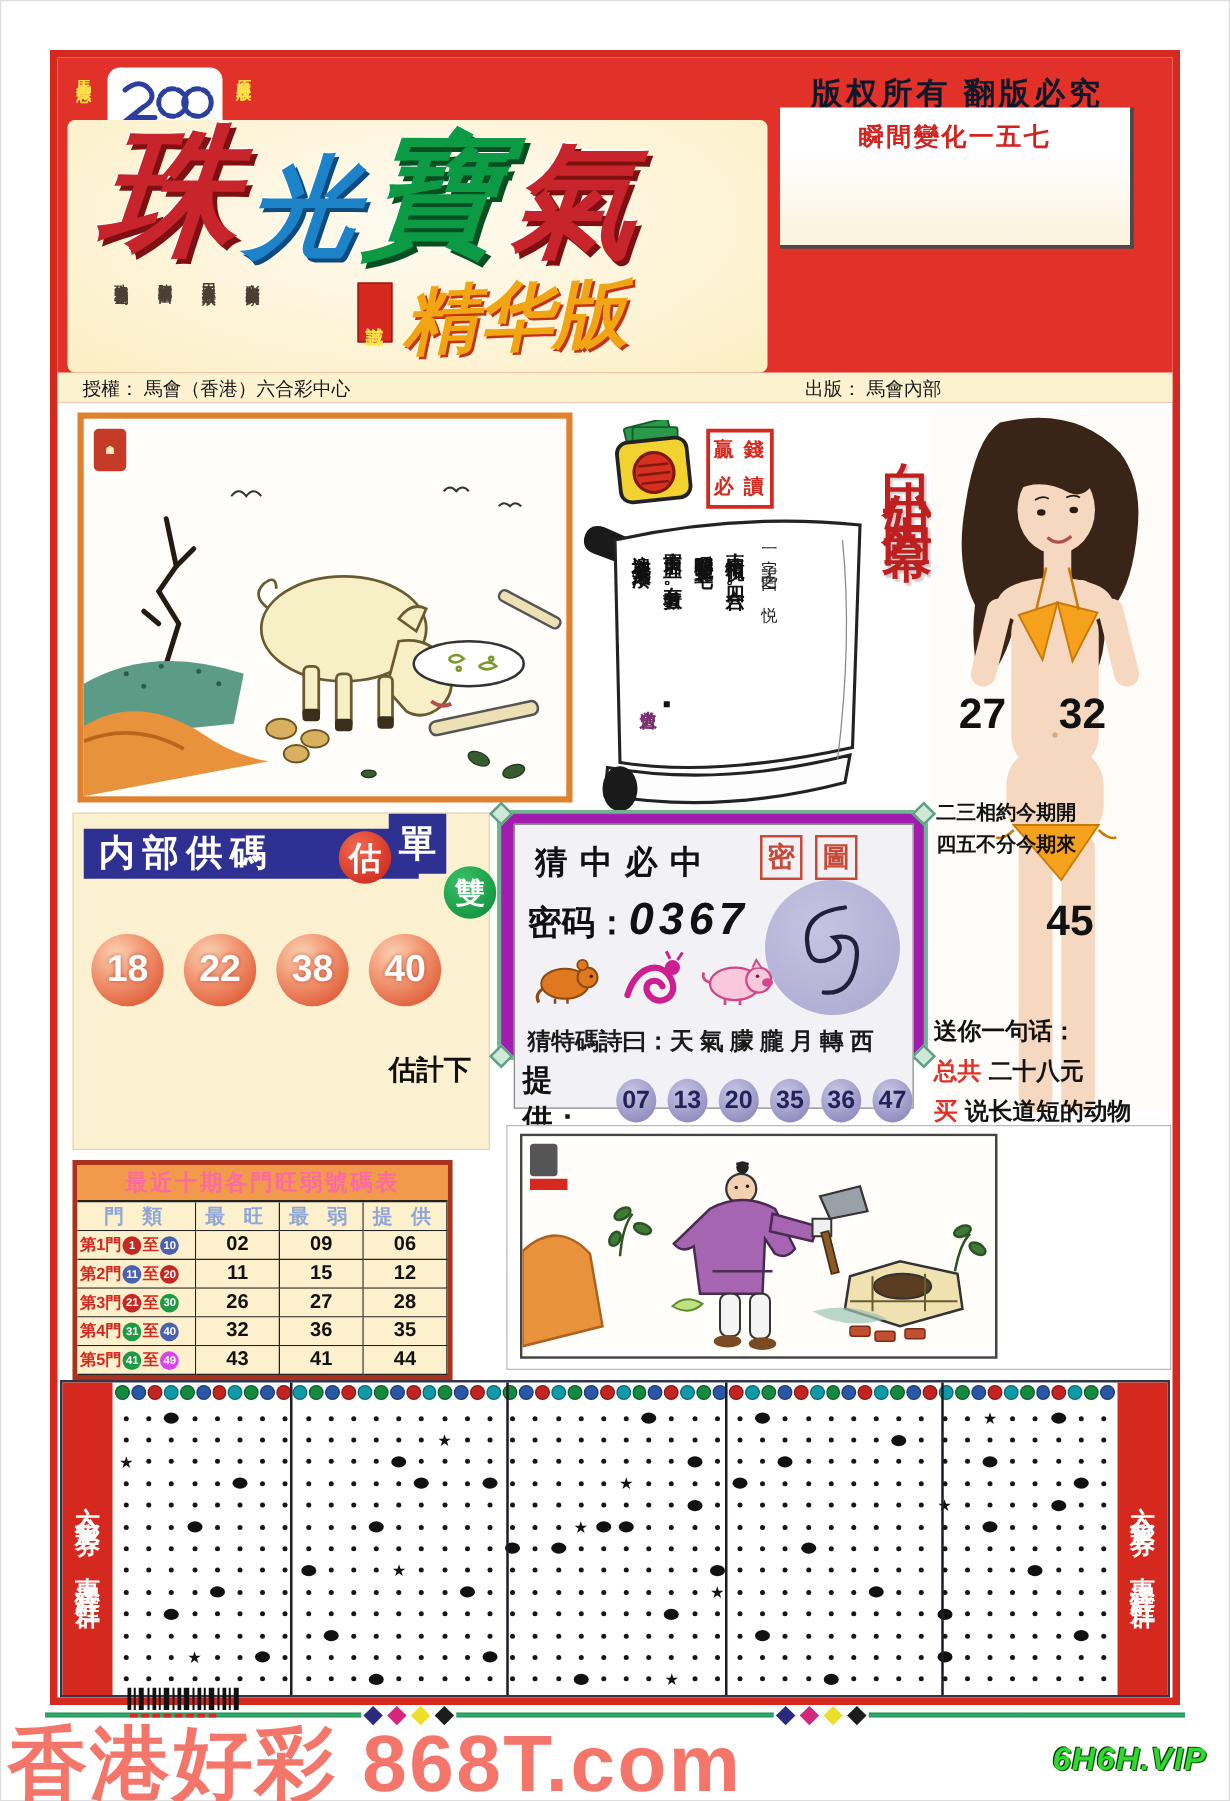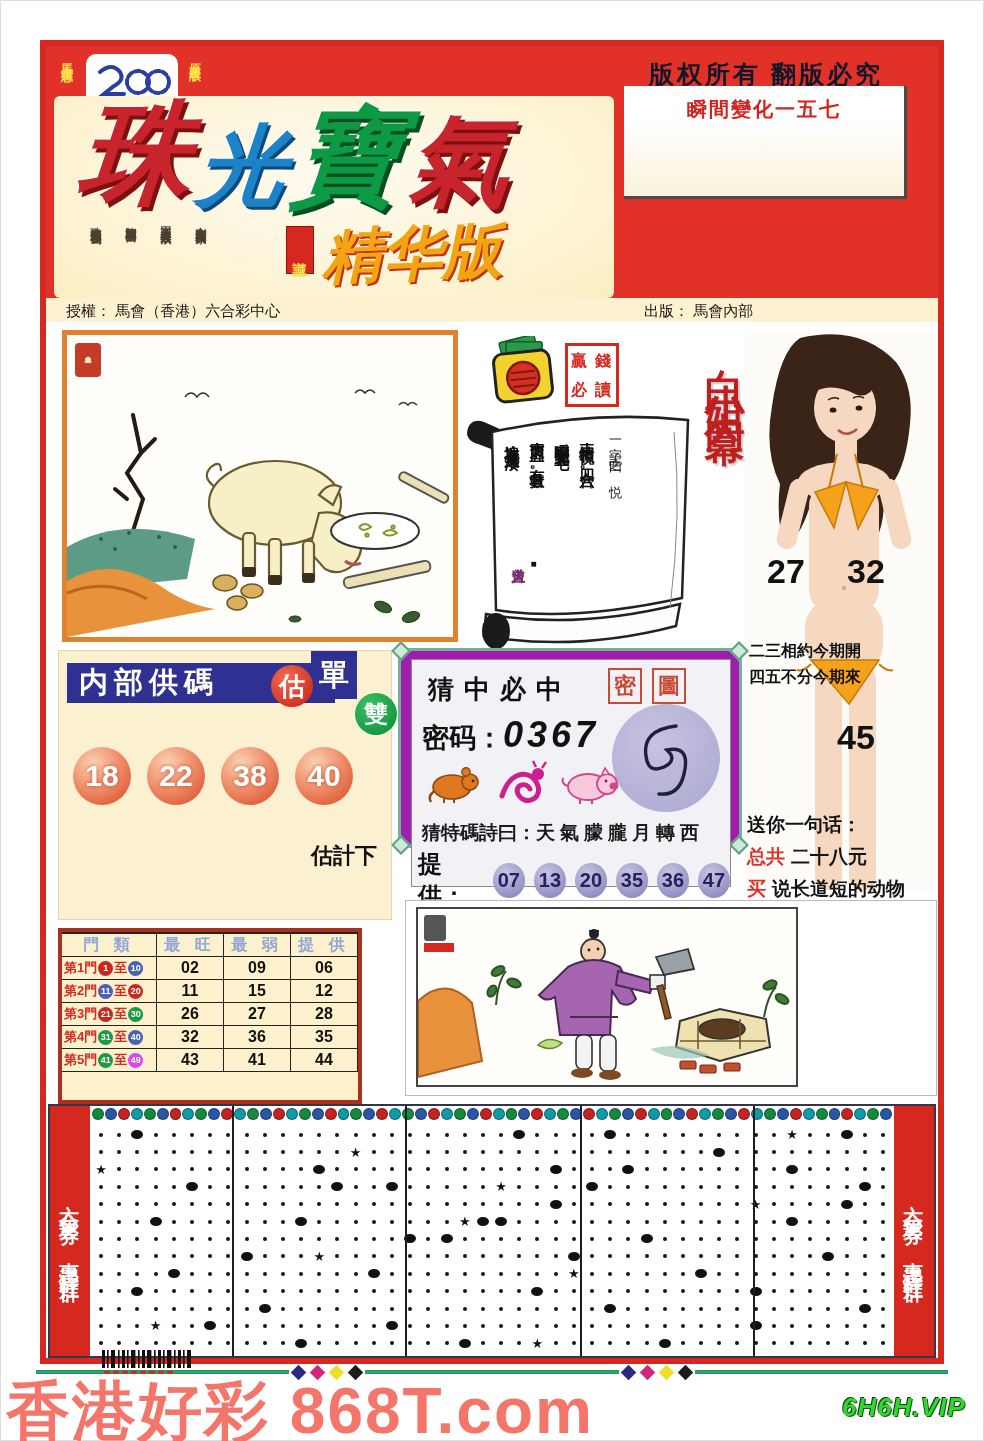--- a/index.html
+++ b/index.html
@@ -440,20 +440,21 @@
           <div class="lav-ball">13</div>
           <div class="lav-ball">20</div>
           <div class="lav-ball">35</div>
           <div class="lav-ball">36</div>
           <div class="lav-ball">47</div>
         </div>
       </div>
     </div>
 
     <div class="gtable">
+      <div class="gt-title">最近十期各門旺弱號碼表</div>
       <div class="gt-grid">
         <div class="gt-h">門 類</div>
         <div class="gt-h">最 旺</div>
         <div class="gt-h">最 弱</div>
         <div class="gt-h">提 供</div>
 
         <div class="gt-label">
             <span>第1門</span>
             <span class="mini-ball" style="background: rgb(198, 40, 34);">1</span>
             <span>至</span>

